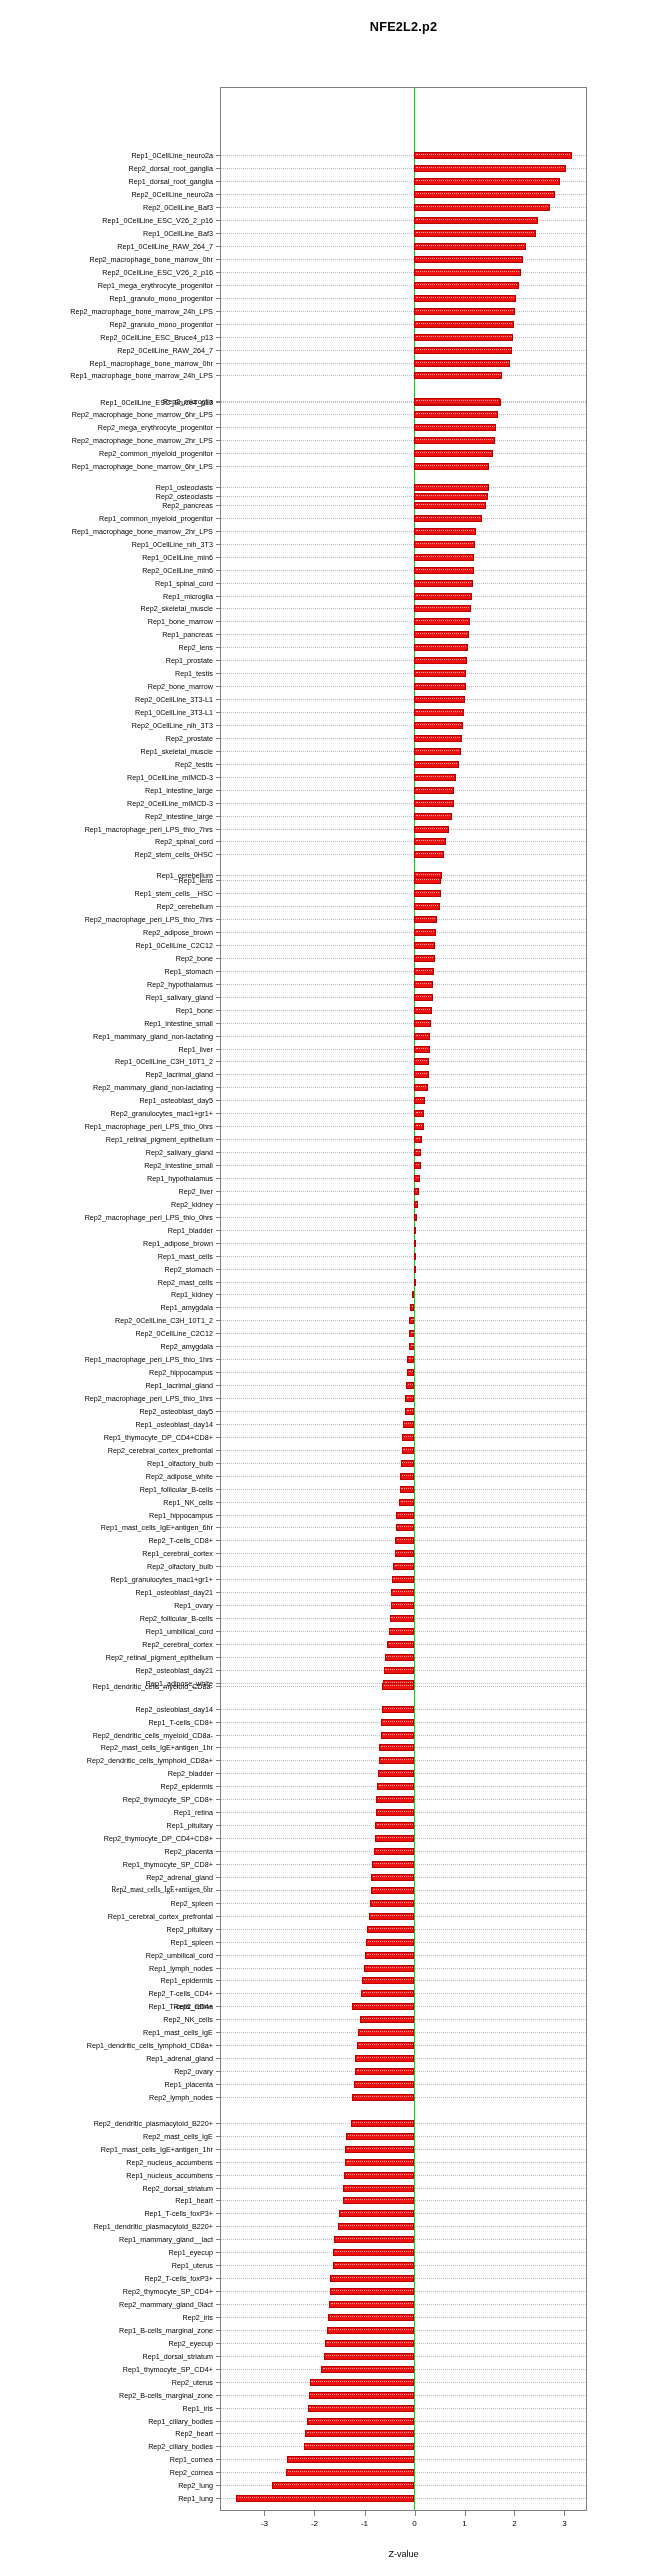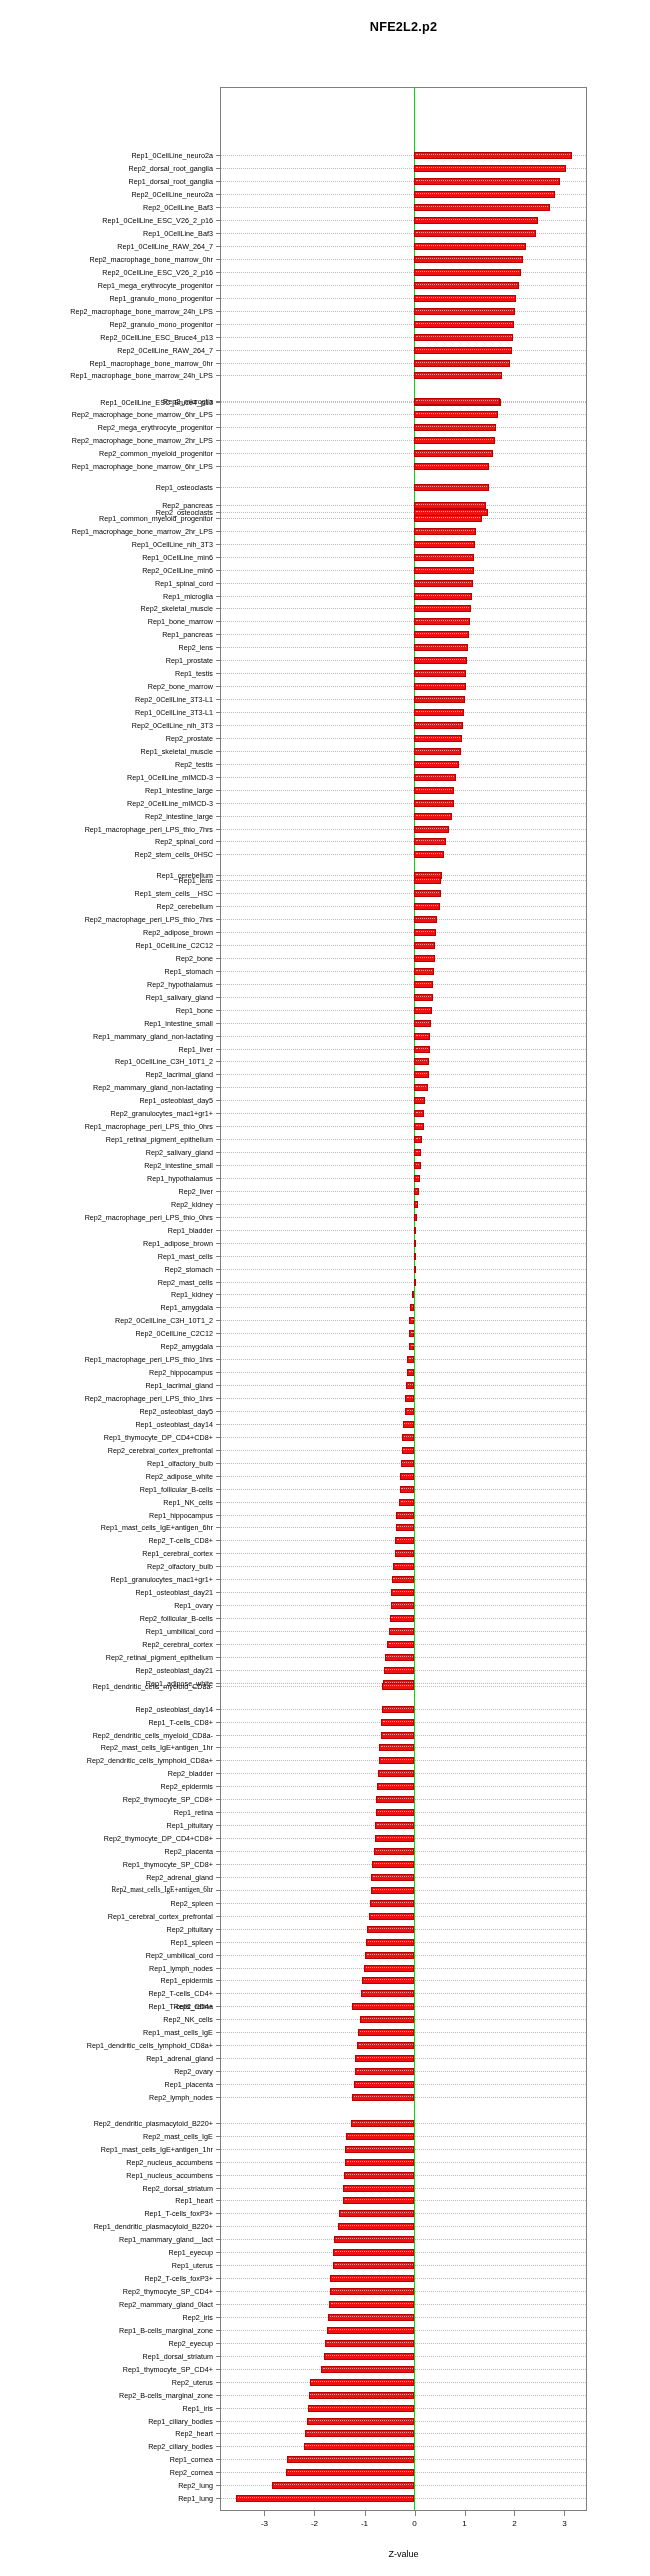--- a/index.html
+++ b/index.html
@@ -182,21 +182,21 @@
         <div class="ytick"></div>
         <div class="ylabel">Rep1_macrophage_bone_marrow_6hr_LPS</div>
         <div class="bar" style="left: 52.9973%; width: 20.436%; background: rgb(238, 17, 17); border-color: rgb(187, 0, 0);"></div>
       </div>
       <div class="row" style="top: 385px; margin-top: 8px;">
         <div class="refline"></div>
         <div class="ytick"></div>
         <div class="ylabel">Rep1_osteoclasts</div>
         <div class="bar" style="left: 52.9973%; width: 20.2997%; background: rgb(238, 17, 17); border-color: rgb(187, 0, 0);"></div>
       </div>
-      <div class="row" style="top: 418px;">
+      <div class="row" style="top: 402px;">
         <div class="refline"></div>
         <div class="ytick"></div>
         <div class="ylabel">Rep2_osteoclasts</div>
         <div class="bar" style="left: 52.9973%; width: 20.0272%; background: rgb(238, 17, 17); border-color: rgb(187, 0, 0);"></div>
       </div>
       <div class="row" style="top: 411px;">
         <div class="refline"></div>
         <div class="ytick"></div>
         <div class="ylabel">Rep2_pancreas</div>
         <div class="bar" style="left: 52.9973%; width: 19.4823%; background: rgb(238, 17, 17); border-color: rgb(187, 0, 0);"></div>

